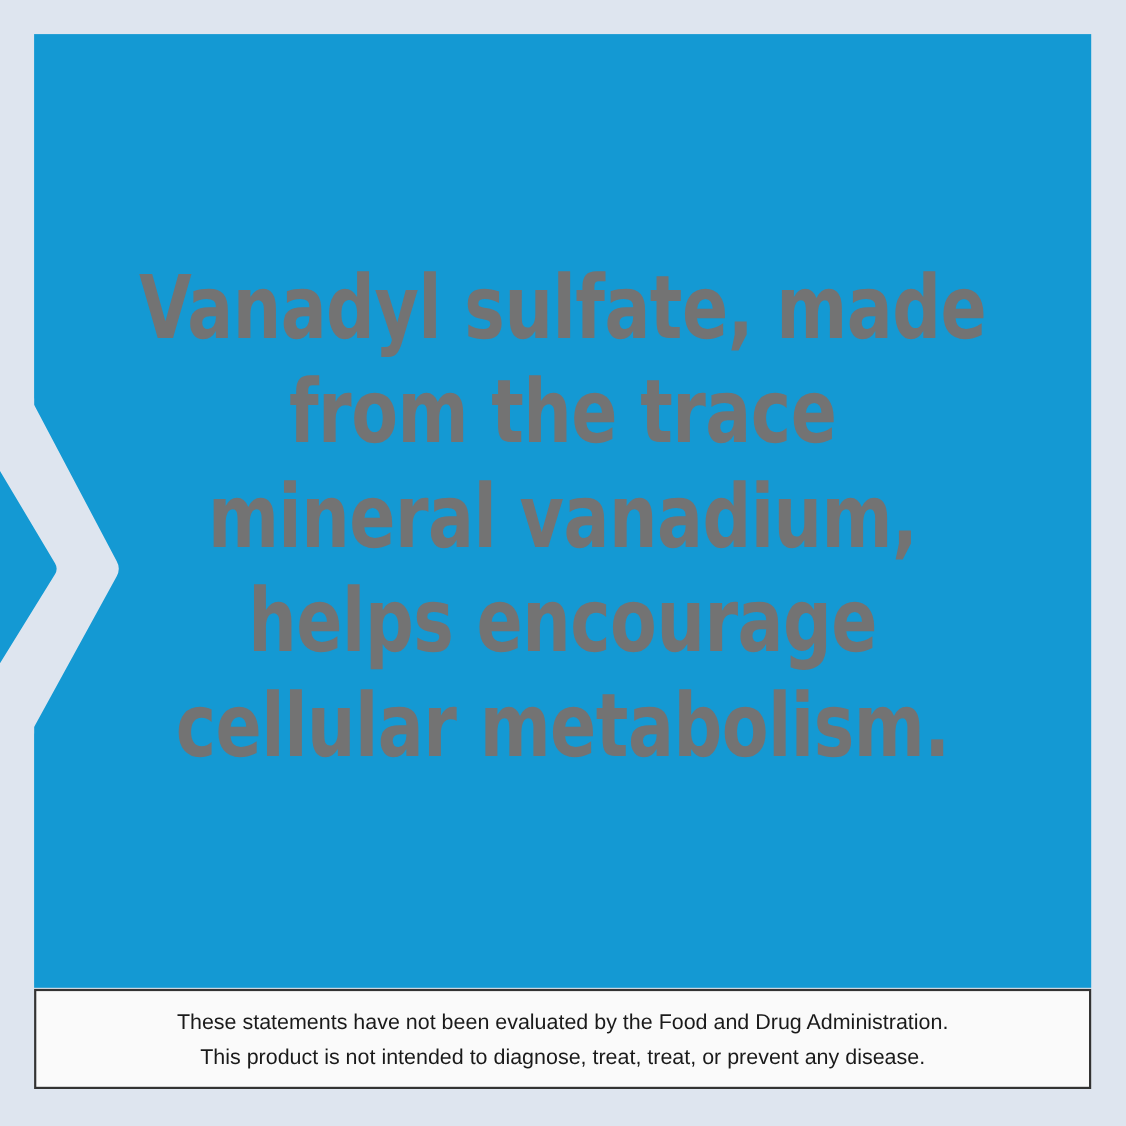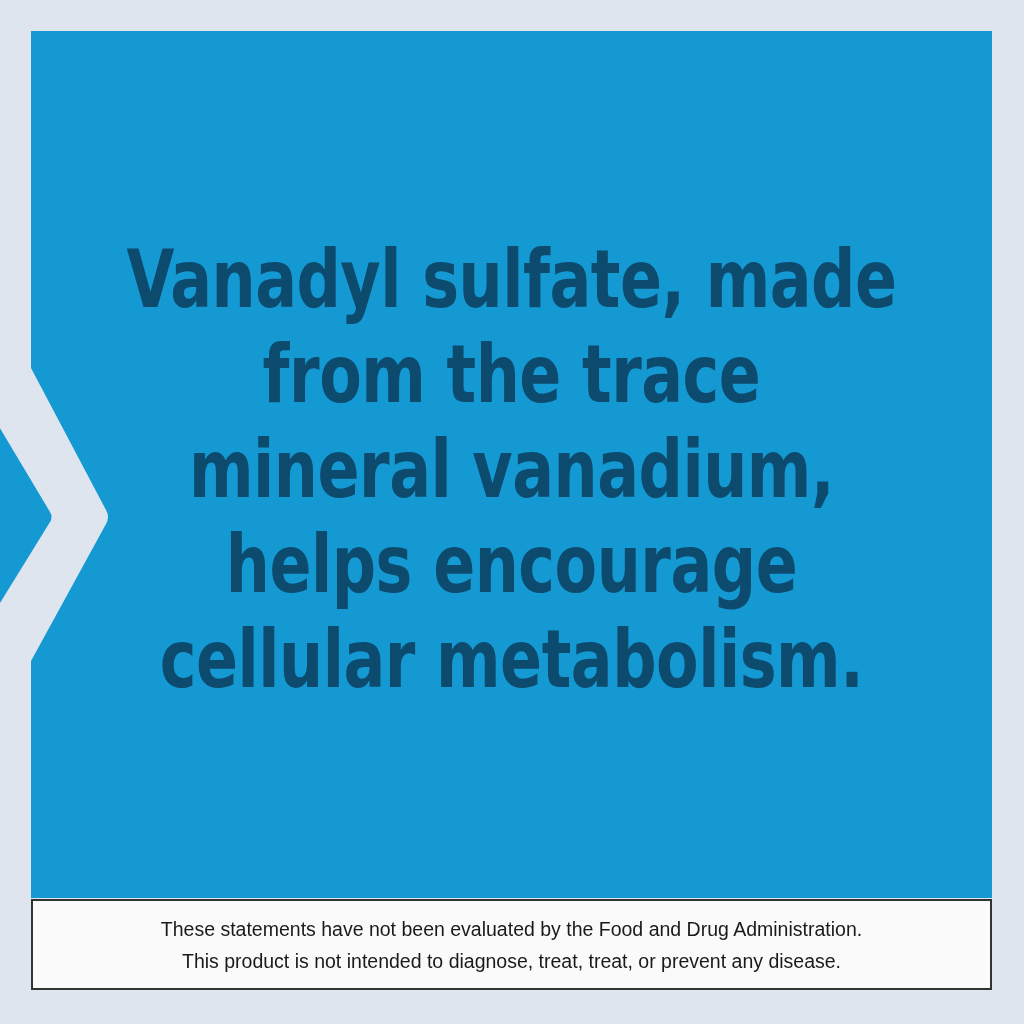--- a/index.html
+++ b/index.html
@@ -115,21 +115,21 @@
       <path d="M -60 36
                L -18 36
                L 50 150
                Q 53 155 50 160
                L -18 270
                L -60 270
                Z" fill="#1499D3"></path>
     </svg>
   </div>
 
-  <div id="headline" style="color: #0c4a6e;">
+  <div id="headline" style="color: #737373;">
     <span class="hl-line" style="transform: scaleX(0.86);">Vanadyl sulfate, made</span>
     <span class="hl-line" style="transform: scaleX(0.86);">from the trace</span>
     <span class="hl-line" style="transform: scaleX(0.86);">mineral vanadium,</span>
     <span class="hl-line" style="transform: scaleX(0.86);">helps encourage</span>
     <span class="hl-line" style="transform: scaleX(0.86);">cellular metabolism.</span>
   </div>
 
   <div id="disclaimer-box" style="background: rgb(250, 250, 250); border-color: rgb(51, 51, 51);">
     <span class="dl-line" style="color: rgb(26, 26, 26);">These statements have not been evaluated by the Food and Drug Administration.</span>
     <span class="dl-line" style="color: rgb(26, 26, 26);">This product is not intended to diagnose, treat, treat, or prevent any disease.</span>

